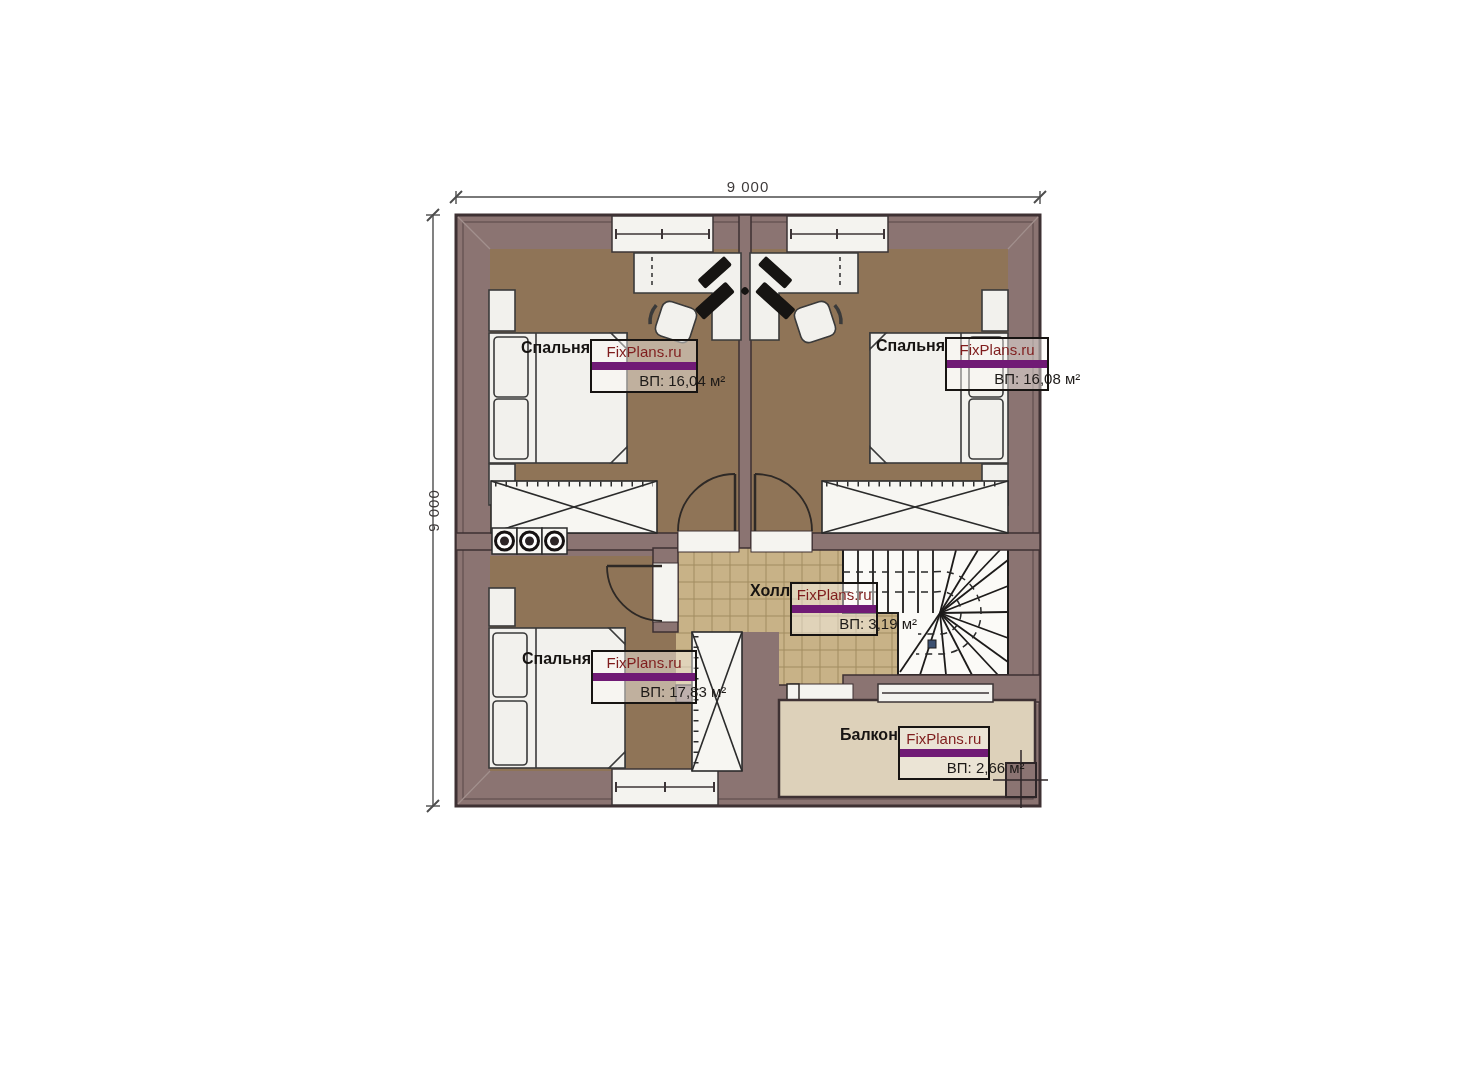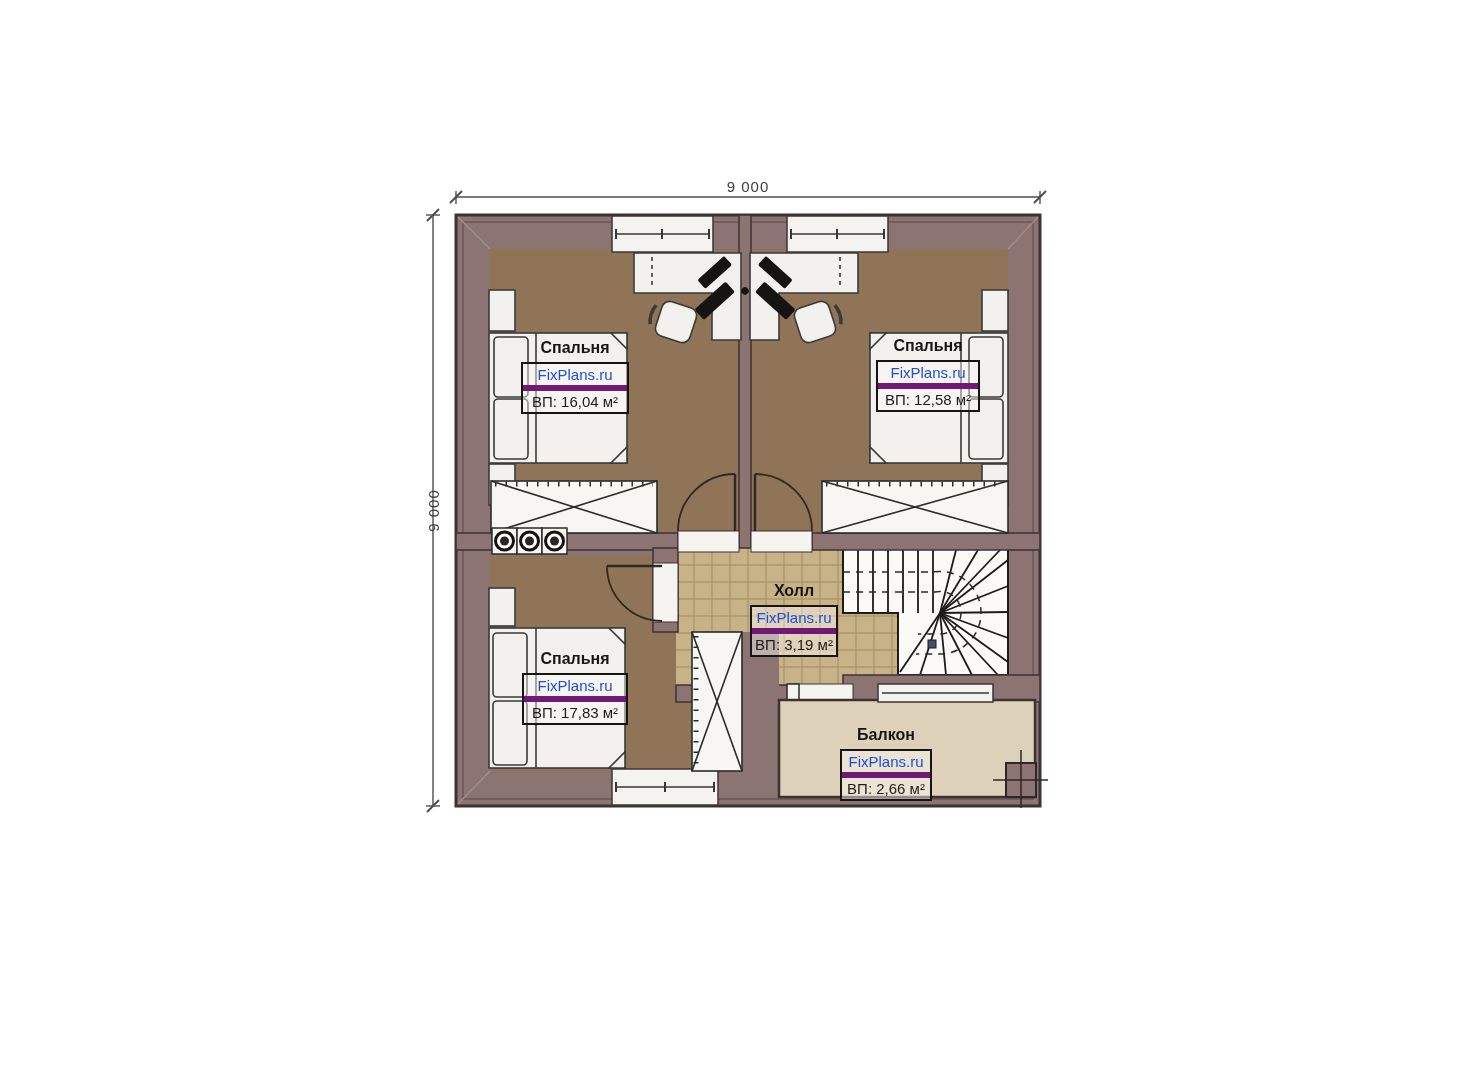--- a/index.html
+++ b/index.html
@@ -1,25 +1,25 @@
 <!DOCTYPE html>
 <html><head>
 <meta charset="utf-8">
 <style>
   html,body{margin:0;padding:0;background:#ffffff;}
   .canvas{position:relative;width:1473px;height:952px;background:#ffffff;overflow:hidden;
           font-family:"Liberation Sans","DejaVu Sans",sans-serif;border-radius:29px;}
   .plan-svg{position:absolute;left:0;top:0;}
   .dim-label{position:absolute;font-size:15px;color:#3f3b3b;text-align:center;letter-spacing:1px;}
   .dim-label.vert{transform:rotate(-90deg);}
-  .room-label{position:absolute;display:flex;flex-direction:column;align-items:center;}
+  .room-label{position:absolute;display:flex;flex-direction:row;}
   .room-title{font-weight:bold;font-size:16px;color:#171412;margin-bottom:5px;text-align:center;}
   .label-boxes{width:100%;border:2px solid #171412;background:rgba(252,251,247,0.45);box-sizing:border-box;}
-  .label-boxes .wm{font-size:15px;color:#1d4ed8;text-align:center;padding:2px 3px;border-bottom:6px solid #701a75;white-space:nowrap;}
-  .label-boxes .area{font-size:15px;color:#1d1a18;text-align:center;padding:2px 3px;white-space:nowrap;}
+  .label-boxes .wm{font-size:15px;color:#7f1d1d;text-align:center;padding:2px 3px;border-bottom:8px solid #701a75;white-space:nowrap;}
+  .label-boxes .area{font-size:15px;color:#1d1a18;text-align:center;padding:2px 3px;white-space:nowrap;margin-left:44px;}
 </style>
 </head>
 <body>
 
 <div class="canvas">
 
 <svg class="plan-svg" width="1473" height="1080" viewBox="0 0 1473 1080">
 
   <g>
     <rect x="456" y="215" width="584" height="591" fill="#8b7472" stroke="#3e3133" stroke-width="3"></rect>
@@ -278,21 +278,21 @@
   <div class="label-boxes">
     <div class="wm">FixPlans.ru</div>
     <div class="area">ВП: 16,04 м²</div>
   </div>
 </div>
 
 <div class="room-label" style="left:876px;top:337px;width:104px;">
   <div class="room-title">Спальня</div>
   <div class="label-boxes">
     <div class="wm">FixPlans.ru</div>
-    <div class="area">ВП: 12,58 м²</div>
+    <div class="area">ВП: 16,08 м²</div>
   </div>
 </div>
 
 <div class="room-label" style="left:522px;top:650px;width:106px;">
   <div class="room-title">Спальня</div>
   <div class="label-boxes">
     <div class="wm">FixPlans.ru</div>
     <div class="area">ВП: 17,83 м²</div>
   </div>
 </div>

